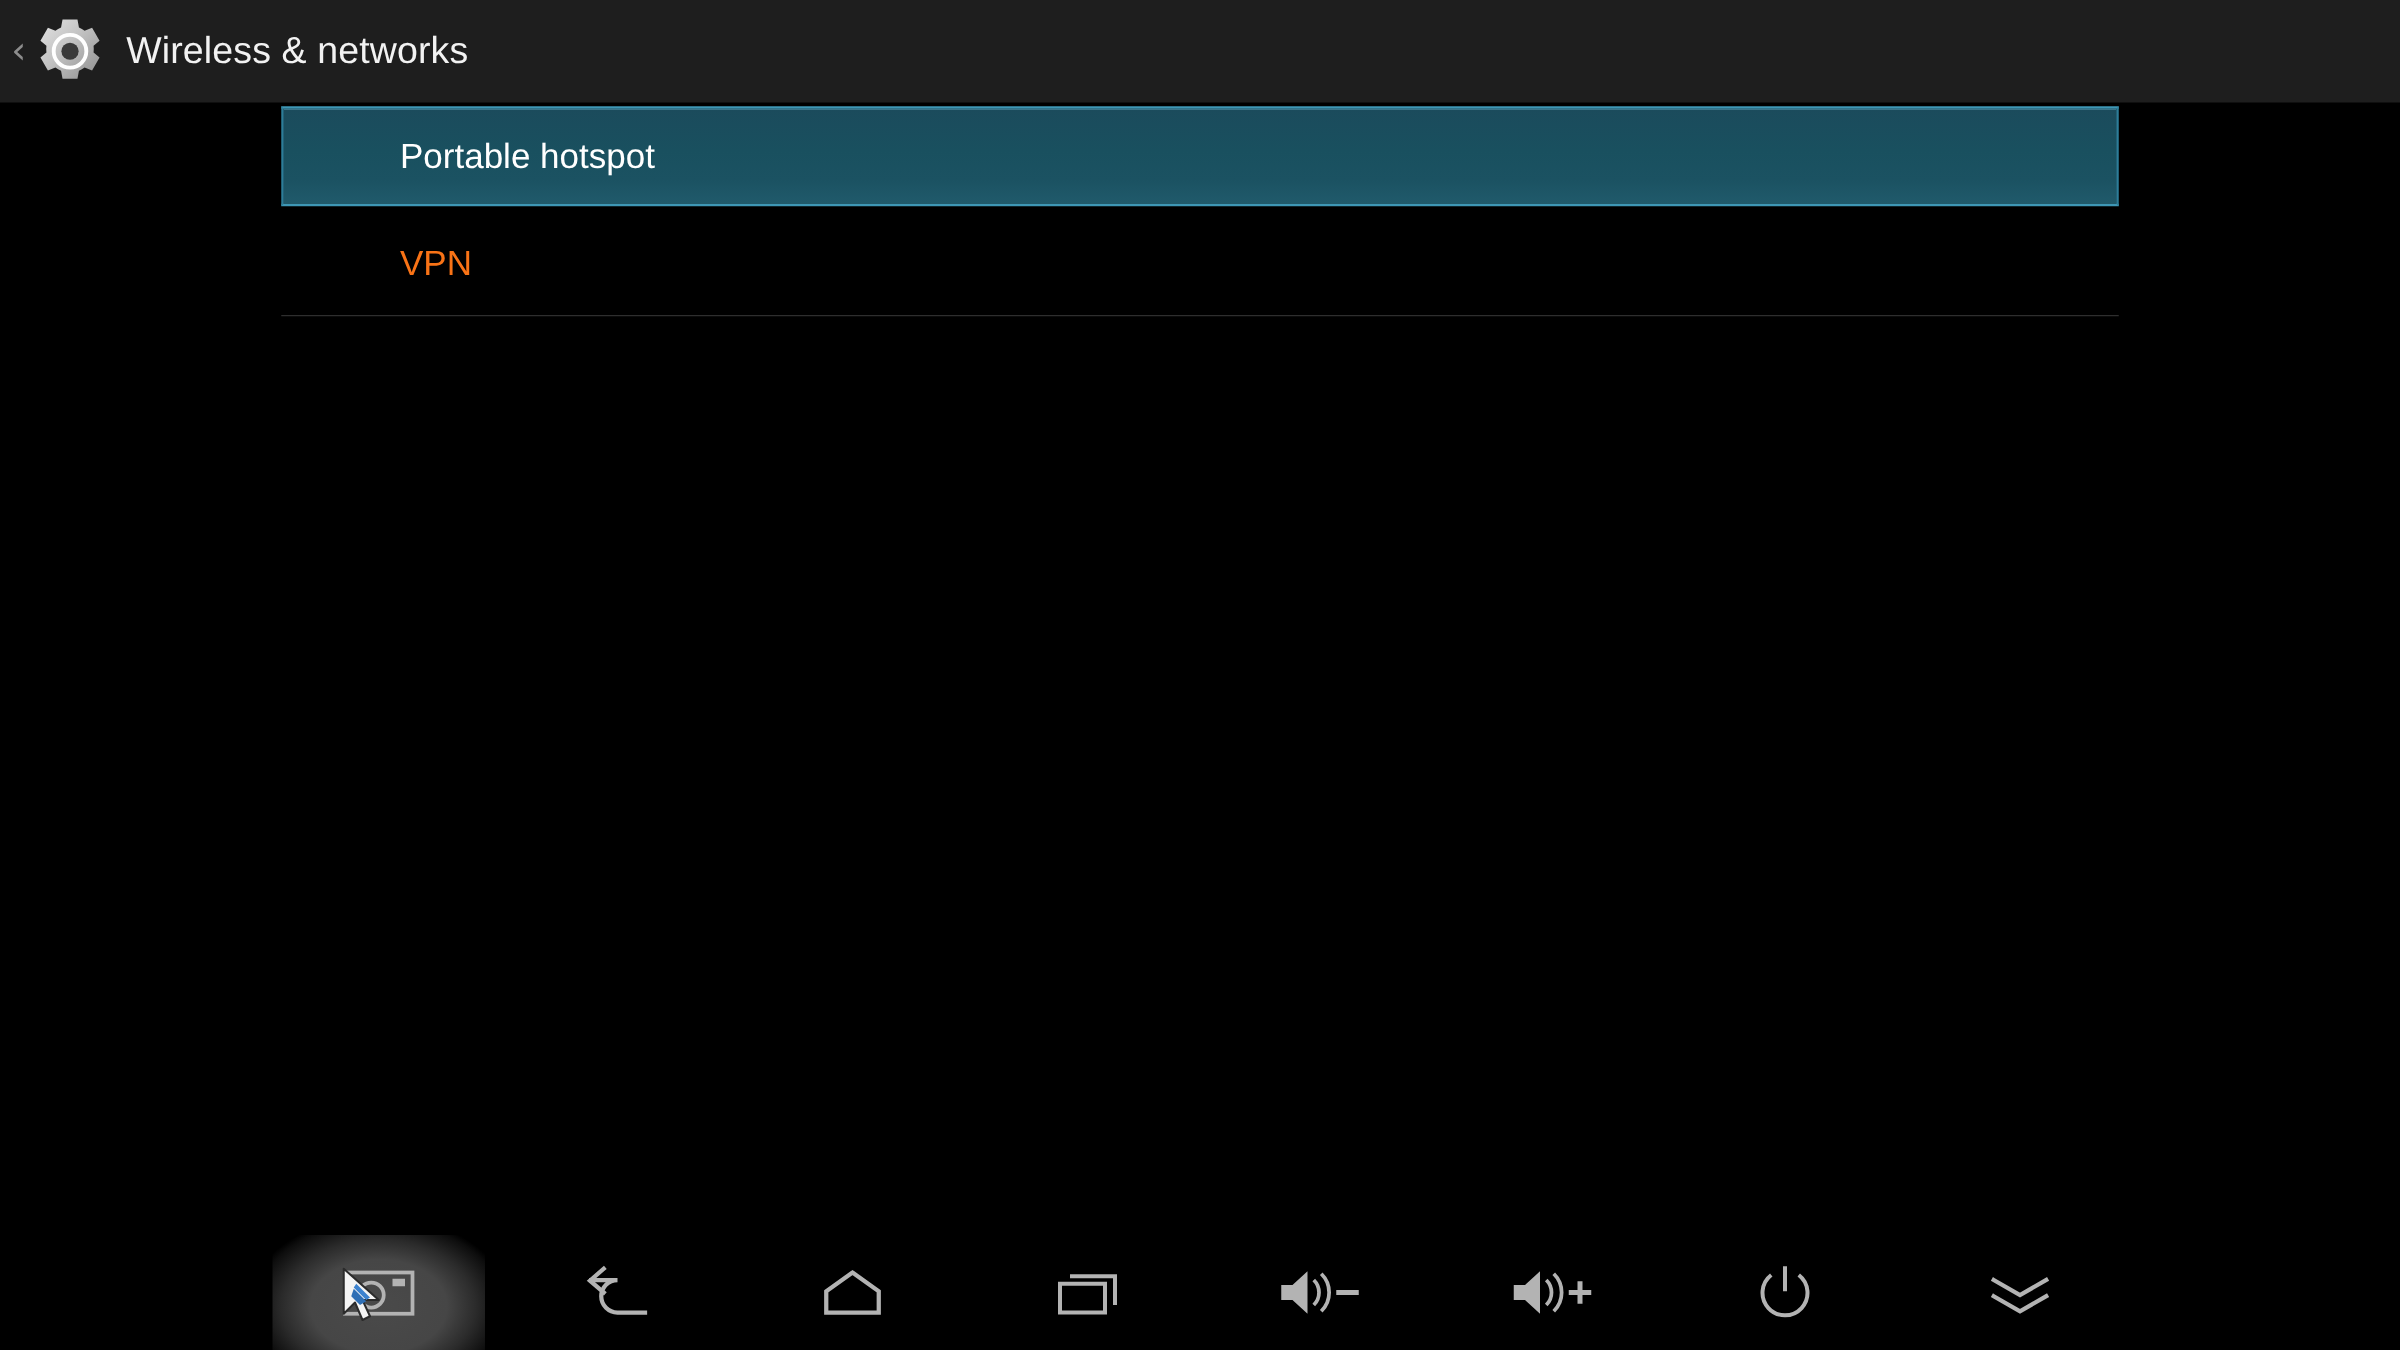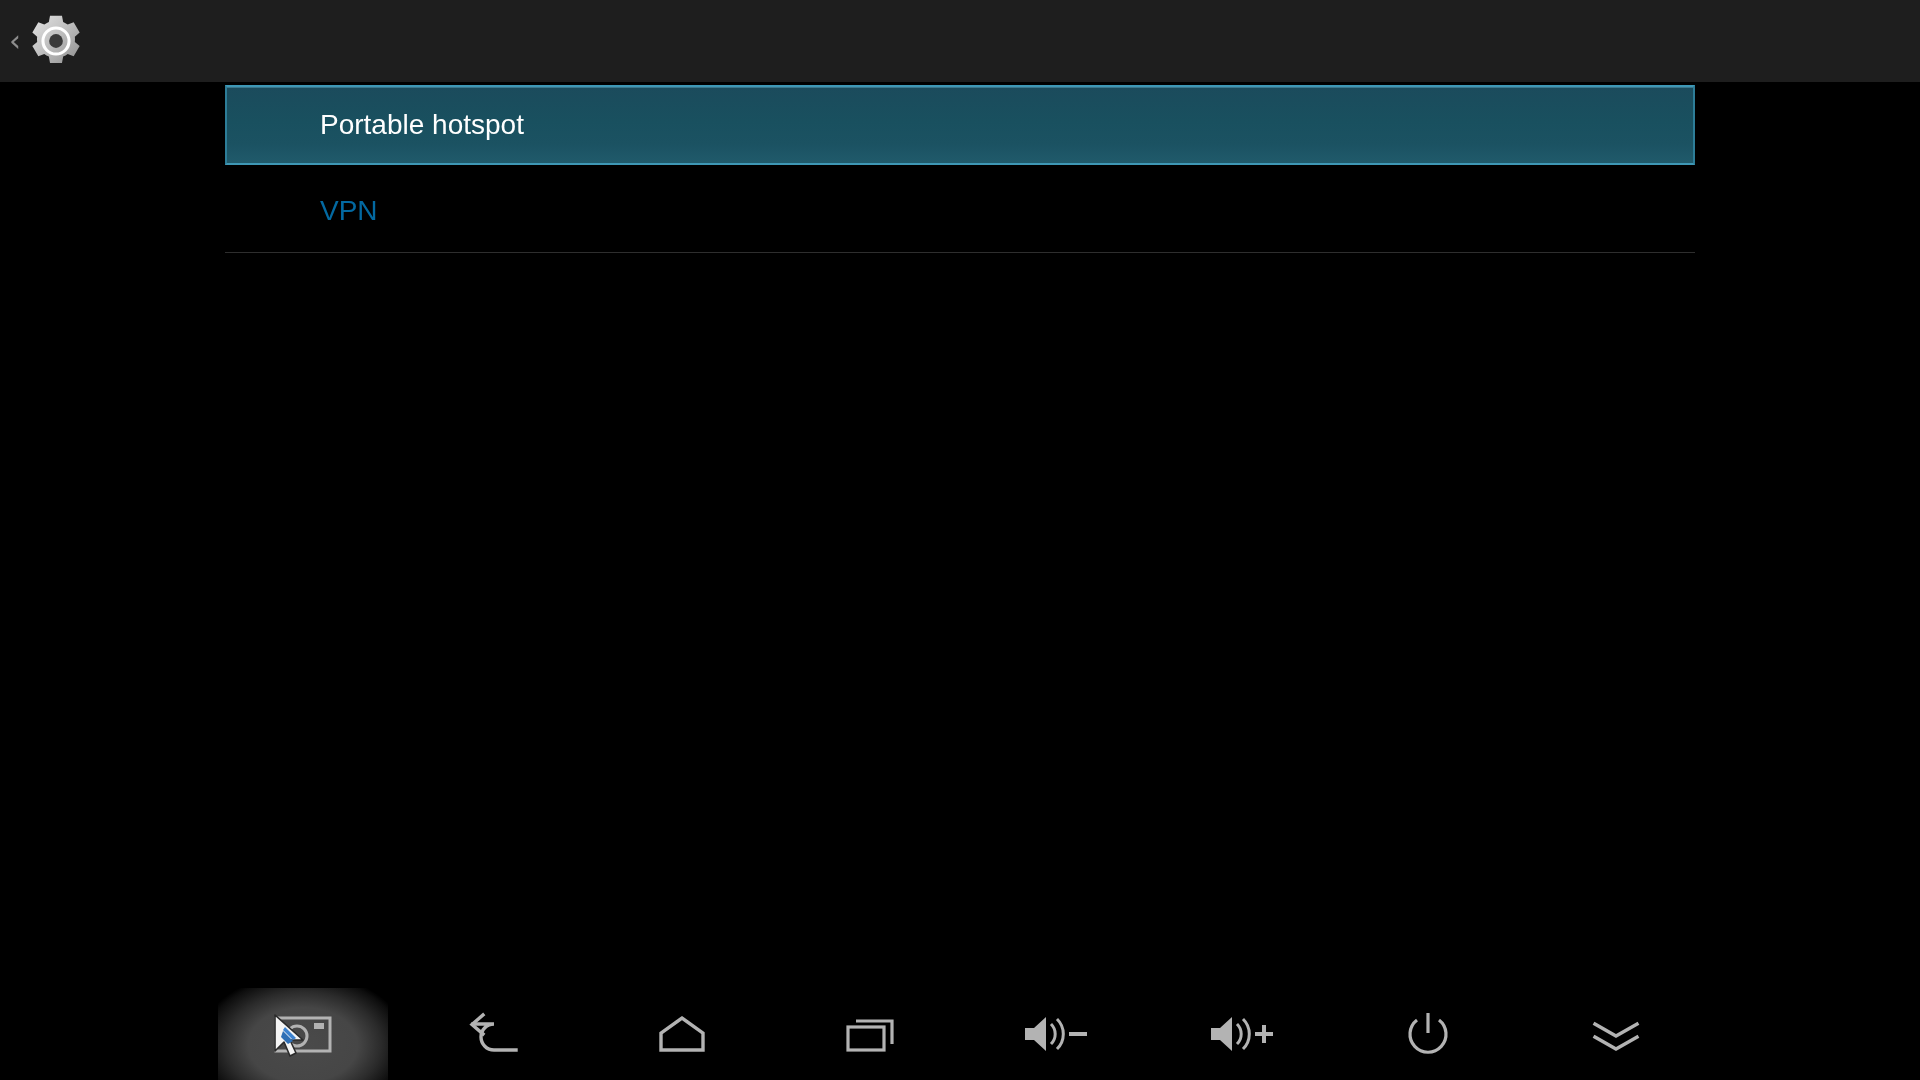--- a/index.html
+++ b/index.html
@@ -70,21 +70,21 @@
   .list-row {
     position: relative;
     height: 80px;
     box-sizing: border-box;
     display: flex;
     align-items: center;
   }
   .list-row .row-label {
     margin-left: 95px;
     font-size: 28px;
-    color: #0369a1;
+    color: #f97316;
     font-weight: 400;
     white-space: nowrap;
   }
   .list-row.selected {
     background: linear-gradient(to bottom, #1b4b5c 0%, #19505f 45%, #1b5262 75%, #205a6b 100%);
     border-top: 2px solid #3e97b5;
     border-bottom: 2px solid #3e97b5;
     border-left: 2px solid #2d7d98;
     border-right: 2px solid #2d7d98;
     box-shadow: inset 0 1px 0 rgba(120, 200, 225, 0.35);
@@ -152,20 +152,21 @@
           <stop offset="0%" stop-color="#e3e3e3"></stop>
           <stop offset="45%" stop-color="#c2c2c2"></stop>
           <stop offset="100%" stop-color="#8e8e8e"></stop>
         </linearGradient>
       </defs>
       <path fill="url(#gearGrad)" d="M38.6 4 h-13.2 l-1.3 7.0 a21.5 21.5 0 0 0 -5.0 2.9 l-6.6 -2.6 l-6.6 11.4 l5.3 4.5 a21.5 21.5 0 0 0 0 5.8 l-5.3 4.5 l6.6 11.4 l6.6 -2.6 a21.5 21.5 0 0 0 5.0 2.9 l1.3 7.0 h13.2 l1.3 -7.0 a21.5 21.5 0 0 0 5.0 -2.9 l6.6 2.6 l6.6 -11.4 l-5.3 -4.5 a21.5 21.5 0 0 0 0 -5.8 l5.3 -4.5 l-6.6 -11.4 l-6.6 2.6 a21.5 21.5 0 0 0 -5.0 -2.9 z"></path>
       <circle cx="32" cy="32" r="14.4" fill="none" stroke="#ffffff" stroke-width="3.4"></circle>
       <circle cx="32" cy="32" r="7.6" fill="#3a3a3a"></circle>
     </svg>
 
+    <div class="actionbar-title">Wireless &amp; networks</div>
   </div>
 
   <div class="list">
 
     <div class="list-row selected">
       <span class="row-label">Portable hotspot</span>
     </div>
 
     <div class="list-row" style="margin-top:6px;">
       <span class="row-label">VPN</span>

